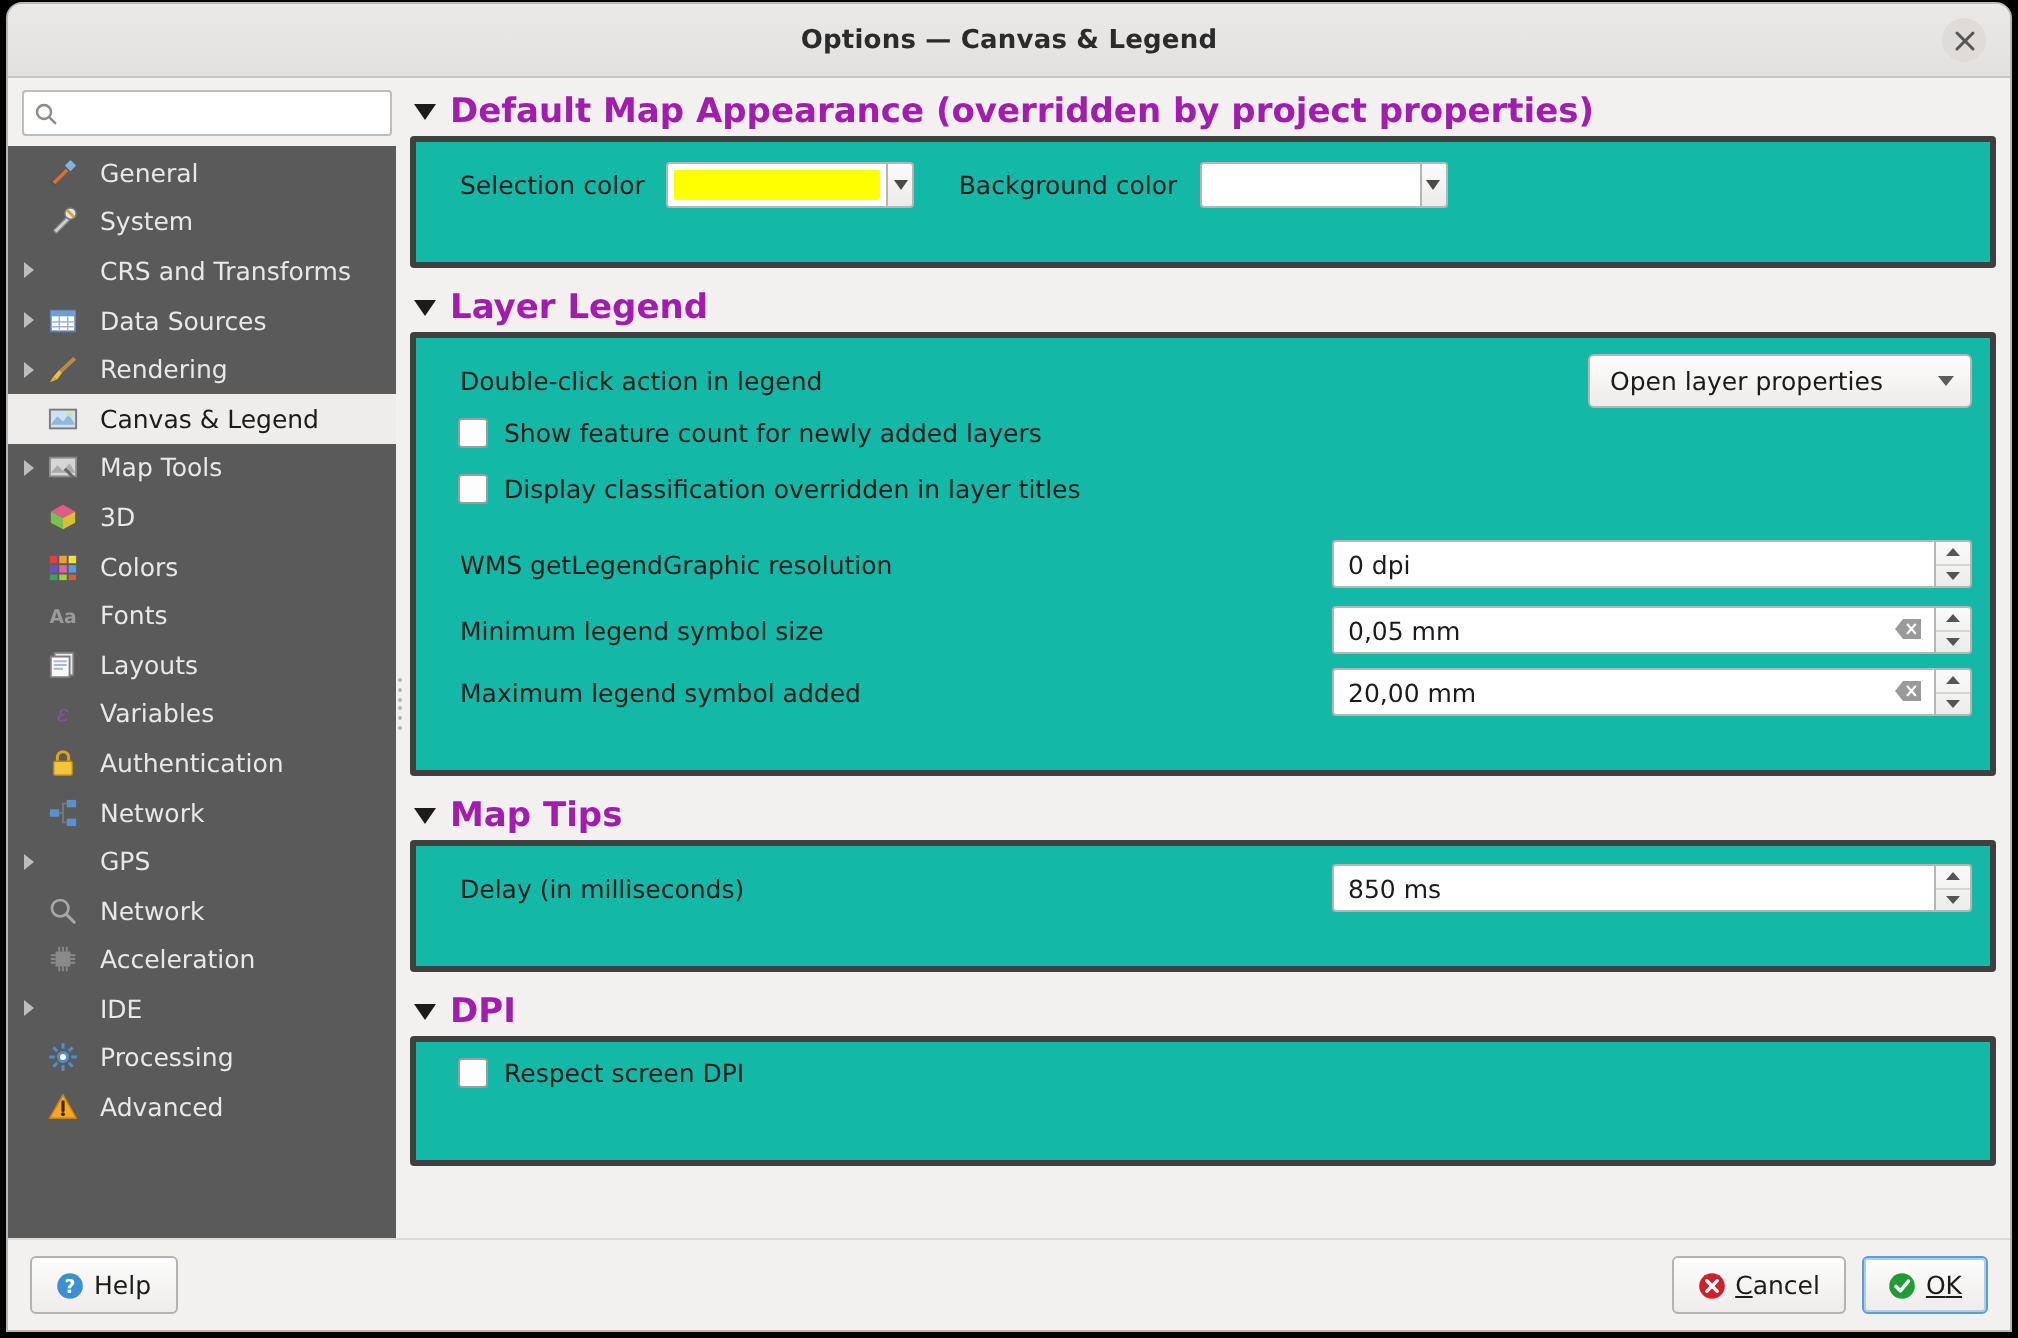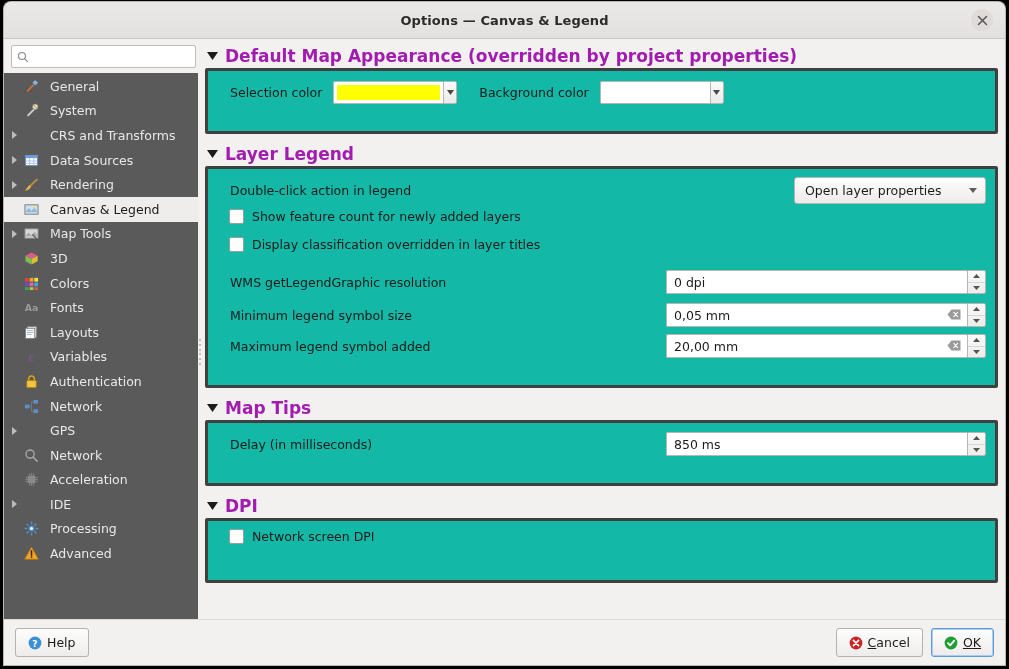--- a/index.html
+++ b/index.html
@@ -756,21 +756,21 @@
 
       <div class="group-title">
         <svg class="tri" width="11" height="8" viewBox="0 0 11 8">
             <path d="M0 0 L11 0 L5.5 8 Z" fill="#1b1b1b"></path>
           </svg>
         <span>DPI</span>
       </div>
       <div class="group-box">
         <div class="check-row">
           <div class="checkbox"></div>
-          <span class="lbl">Network screen DPI</span>
+          <span class="lbl">Respect screen DPI</span>
         </div>
       </div>
 
     </div>
   </div>
 
   <div class="footer">
     <div class="btn">
       <svg width="14" height="14" viewBox="0 0 14 14">
         <circle cx="7" cy="7" r="6.4" fill="#3b8fd4"></circle>

